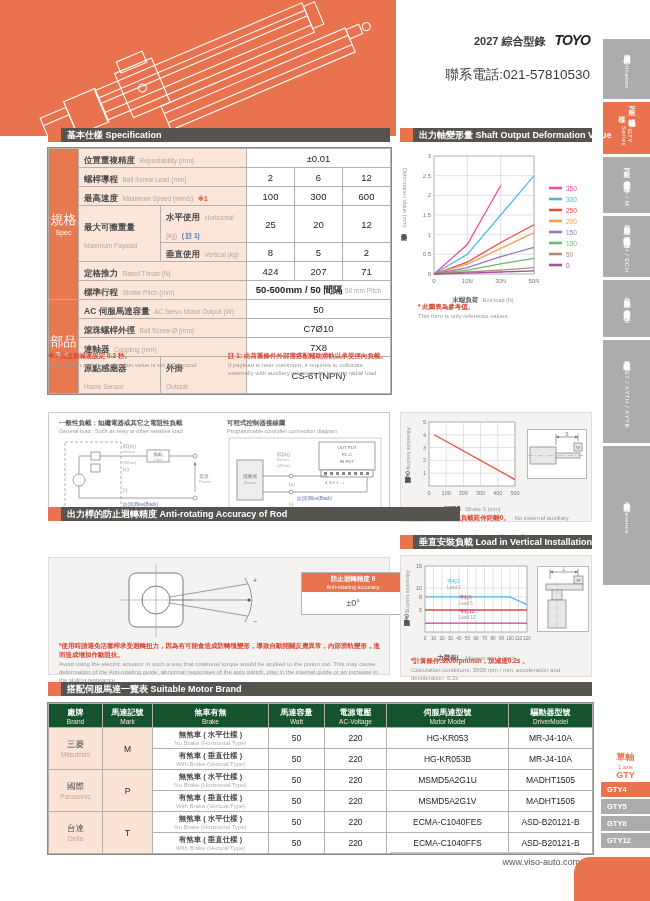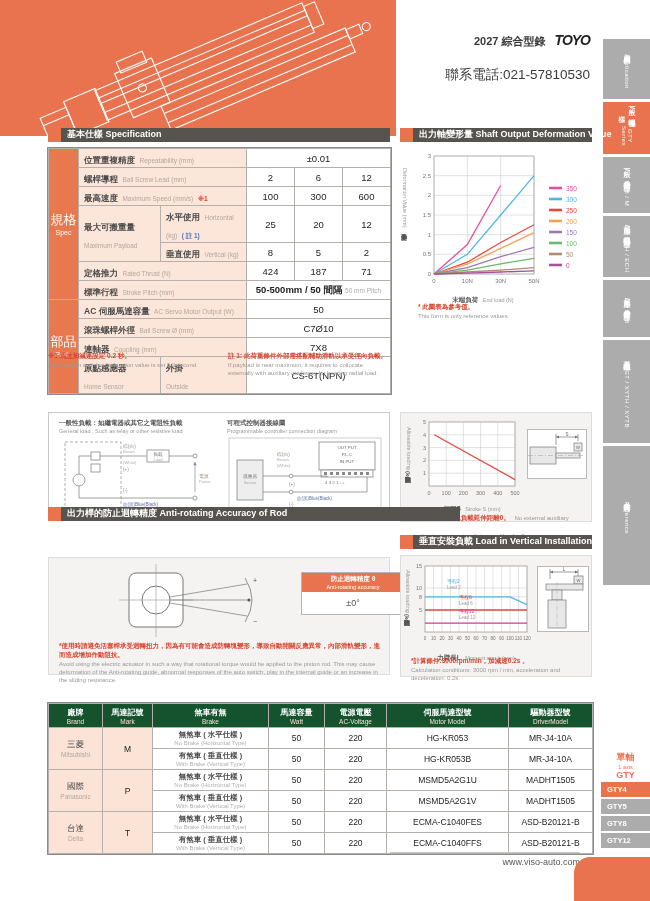--- a/index.html
+++ b/index.html
@@ -15,21 +15,21 @@
   .phone{right:60px;top:66px;font-size:13.5px;color:#3a3a3a}
 
   
   .tab{left:603px;width:47px;background:#ACACAC;display:flex;align-items:center;justify-content:center;
        writing-mode:vertical-rl;color:#fff;text-align:center;gap:2px}
   .tab.active{background:#E8734E}
   .tab .tzh{font-size:7px;font-weight:bold;letter-spacing:1px}
   .tab .ten{font-size:6px;letter-spacing:.5px}
 
   
-  .sech{height:14px;background:#57534F;display:flex;}
+  .sech{height:14px;background:#57534F;display:flex;align-items:center}
   .sech:before{content:"";display:block;width:13px;height:14px;background:#E8734E;margin-right:6px;flex:0 0 13px}
   .sech span{color:#fff;font-size:9px;font-weight:bold;white-space:nowrap}
 
   
   table{border-collapse:collapse}
   .spec{left:48px;top:148px;width:342px;table-layout:fixed;outline:1px solid #8a8a8a}
   .spec td{border:1px solid #b5b0ac;vertical-align:middle}
   .spec .side{background:#E8794E;color:#fff;text-align:center}
   .spec .side .big{font-size:13px;font-weight:normal;line-height:14px}
   .spec .side .sm{font-size:7px;margin-top:2px}
@@ -223,21 +223,21 @@
       <td class="v">8</td>
       <td class="v">5</td>
       <td class="v">2</td>
     </tr>
     <tr>
       <td class="lbl" colspan="2">
         <span class="zh">定格推力</span>
         <span class="en">Rated Thrust (N)</span>
       </td>
       <td class="v">424</td>
-      <td class="v">187</td>
+      <td class="v">207</td>
       <td class="v">71</td>
     </tr>
     <tr>
       <td class="lbl" colspan="2">
         <span class="zh">標準行程</span>
         <span class="en">Stroke Pitch (mm)</span>
       </td>
       <td class="v" colspan="3">
         <span style="font-weight:bold">50-500mm / 50 間隔</span>
         <span class="sub">50 mm Pitch</span>
@@ -582,20 +582,23 @@
         <rect x="36" y="9" width="9" height="8" fill="#e8e8e8" stroke="#888" stroke-width="0.8"></rect>
         <text x="40.5" y="15" text-anchor="middle" font-size="4" fill="#666">W</text>
         <rect x="8" y="17" width="37" height="6" fill="#e8e8e8" stroke="#888" stroke-width="0.8"></rect>
         <rect x="14" y="23" width="10" height="10" fill="#e8e8e8" stroke="#888" stroke-width="0.8"></rect>
         <rect x="10" y="33" width="18" height="28" fill="#e8e8e8" stroke="#888" stroke-width="0.8"></rect>
         <line x1="19" y1="15" x2="19" y2="63" stroke="#aaa" stroke-width="0.5" stroke-dasharray="4 1.5 1 1.5"></line>
       </svg>
     </div>
   </div>
 
+  <div class="abs sech" style="left:48px;top:682px;width:544px">
+    <span>搭配伺服馬達一覽表 Suitable Motor Brand</span>
+  </div>
   <table class="abs motor">
     <colgroup>
         <col style="width:54px">
         <col style="width:50px">
         <col style="width:116px">
         <col style="width:56px">
         <col style="width:62px">
         <col style="width:122px">
         <col style="width:84px">
       </colgroup>

